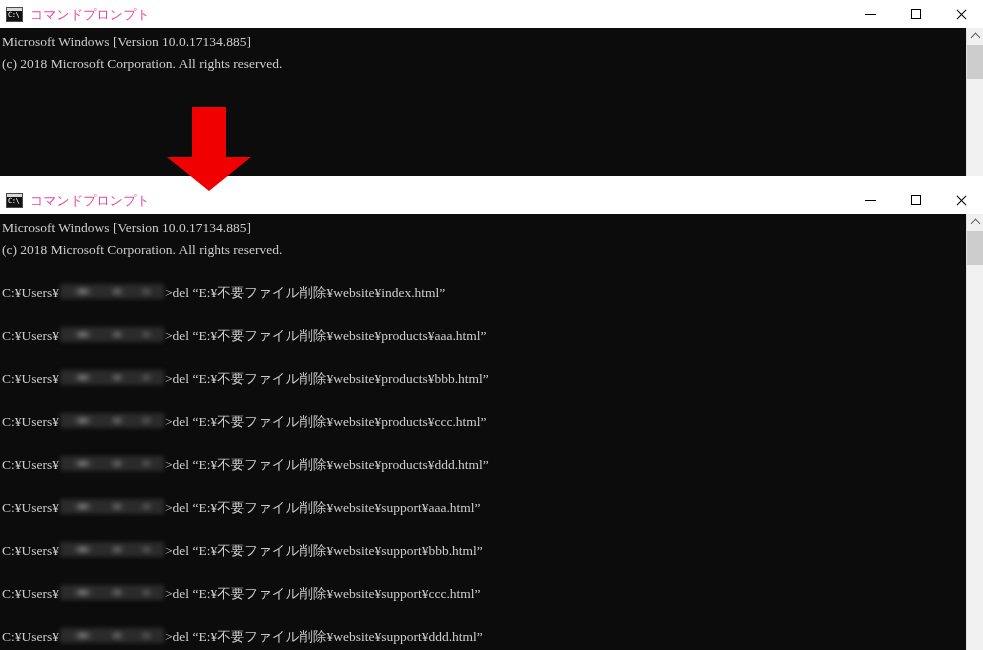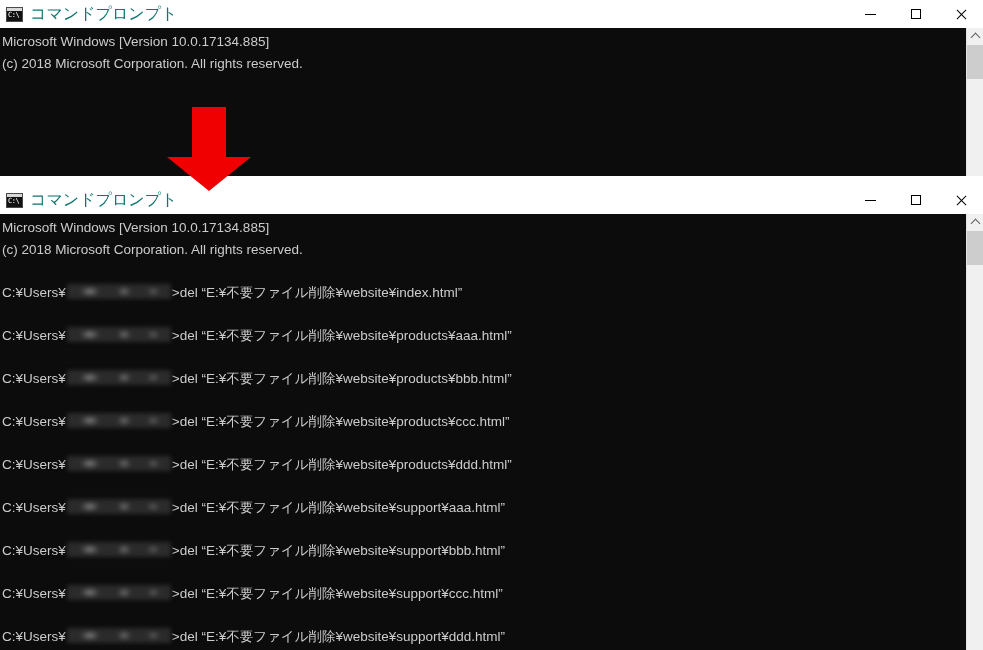--- a/index.html
+++ b/index.html
@@ -61,22 +61,22 @@
     top: 3px;
     font-family: "DejaVu Sans Mono", monospace;
     font-size: 7px;
     line-height: 9px;
     color: #ffffff;
     letter-spacing: -0.5px;
     white-space: nowrap;
   }
   .title-text {
     font-family: "Liberation Sans", "DejaVu Sans", sans-serif;
-    font-size: 16px;
-    color: #0f766e;
+    font-size: 13px;
+    color: #ec4899;
     white-space: nowrap;
     line-height: 1;
     text-align: right;
   }
   .win-buttons {
     position: absolute;
     right: 0;
     top: 0;
     height: 28px;
     display: flex;
@@ -127,21 +127,21 @@
   .console-area {
     position: relative;
     background: #0c0c0c;
     overflow: hidden;
   }
   .console-text {
     position: absolute;
     left: 2px;
     top: 0;
     right: 4px;
-    font-family: Liberation Sans, sans-serif;
+    font-family: Liberation Serif, serif;
     font-size: 13.5px;
     line-height: 21.5px;
     color: #cccccc;
     white-space: pre;
     letter-spacing: 0px;
   }
   .console-text .line {
     height: 21.5px;
     white-space: pre;
     position: relative;

